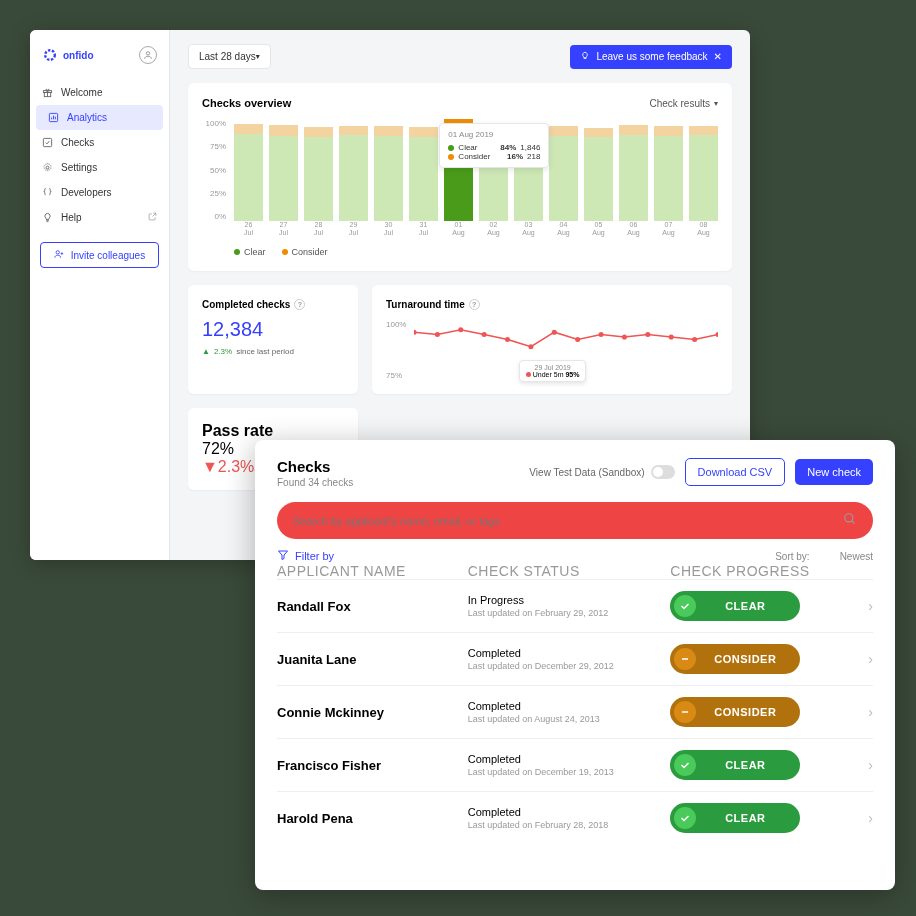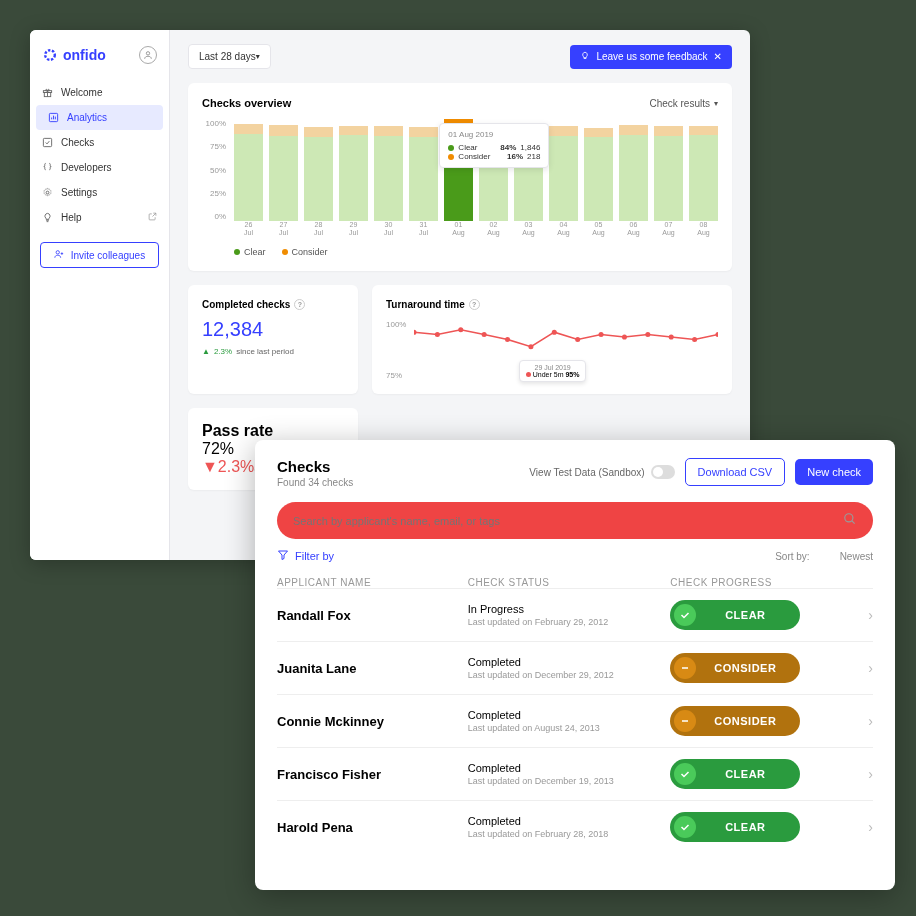--- a/index.html
+++ b/index.html
@@ -1,21 +1,21 @@
 <!DOCTYPE html>
 <html><head>
 <meta charset="utf-8">
 <style>
 * { box-sizing: border-box; margin: 0; padding: 0; }
 body { font-family: -apple-system, BlinkMacSystemFont, "Segoe UI", Arial, sans-serif; background: #3a4a3a; width: 916px; height: 916px; position: relative; overflow: hidden; }
 .dashboard { position: absolute; top: 30px; left: 30px; width: 720px; height: 530px; background: #f4f5f7; border-radius: 6px; box-shadow: 0 4px 20px rgba(0,0,0,0.25); display: flex; overflow: hidden; }
 .sidebar { width: 140px; background: #fff; border-right: 1px solid #e5e5ea; display: flex; flex-direction: column; padding: 10px 0; }
 .brand { display: flex; align-items: center; gap: 5px; padding: 6px 12px; }
 .brand-logo { width: 16px; height: 16px; }
-.brand-name { color: #3640ff; font-weight: 600; font-size: 14px; }
+.brand-name { color: #3640ff; font-weight: 600; font-size: 10px; }
 .brand .avatar { margin-left: auto; width: 18px; height: 18px; border: 1px solid #aaa; border-radius: 50%; display:flex; align-items:center; justify-content:center; font-size:9px; color:#666; }
 .nav { margin-top: 10px; }
 .nav-item { display: flex; align-items: center; gap: 8px; padding: 7px 12px; font-size: 10px; color: #333; cursor: pointer; }
 .nav-item.active { background: #e7eaff; color: #3640ff; border-radius: 4px; margin: 0 6px; }
 .nav-item .ext { margin-left: auto; font-size: 9px; color:#999; }
 .invite-btn { margin: 12px 10px 0; border: 1px solid #3640ff; color: #3640ff; font-size: 10px; padding: 6px 8px; border-radius: 4px; text-align: center; cursor: pointer; }
 .main { flex: 1; padding: 14px 18px; overflow: hidden; }
 .topbar { display: flex; align-items: center; }
 .date-pill { background: #fff; border: 1px solid #e5e5ea; border-radius: 4px; padding: 6px 10px; font-size: 10px; color: #333; display:flex; align-items:center; }
 .feedback { margin-left: auto; background: #3640ff; color: #fff; font-size: 10px; padding: 6px 10px; border-radius: 4px; display:flex; gap:6px; }
@@ -73,21 +73,21 @@
 .toggle { width: 24px; height: 14px; background: #ddd; border-radius: 8px; position: relative; }
 .toggle::after { content:''; position:absolute; width:10px;height:10px;background:#fff;border-radius:50%;top:2px;left:2px; }
 .btn-outline { border: 1px solid #3640ff; color: #3640ff; padding: 7px 12px; font-size: 11px; border-radius: 5px; cursor:pointer; }
 .btn-primary { background: #3640ff; color: #fff; padding: 7px 12px; font-size: 11px; border-radius: 5px; cursor:pointer; }
 .search { margin-top: 14px; background: #ef4444; border-radius: 20px; padding: 10px 16px; display:flex; }
 .search input { border:none; background:transparent; flex:1; font-size:11px; outline:none; }
 .search .mag { color:#999; font-size:12px; }
 .filters { display:flex; align-items:center; margin-top: 10px; }
 .filterby { color:#3640ff; font-size:11px; display:flex; align-items:center; gap:6px; cursor:pointer; }
 .sortby { margin-left:auto; font-size:10px; color:#888; display:flex; align-items:center; gap:30px; }
-.table-head { display:flex; margin-top: 14px; font-size: 10px; color:#999; letter-spacing:0.5px; }
+.table-head { display:flex; font-size: 14px; color:#999; letter-spacing:0.5px; }
 .col1 { width: 32%; }
 .col2 { width: 34%; }
 .col3 { width: 28%; }
 .col4 { width: 6%; text-align:right; }
 .trow { display:flex; align-items:center; padding: 11px 0; border-top:1px solid #eee; }
 .trow .name { font-size:13px; font-weight:600; }
 .trow .status { font-size:11px; }
 .trow .upd { font-size:9px; color:#999; margin-top:2px; }
 .pill { display:inline-flex; align-items:center; padding: 4px 4px 4px 4px; border-radius: 18px; color:#fff; font-size:11px; font-weight:600; width: 130px; position:relative; letter-spacing:0.5px; }
 .pill .pic { width:22px;height:22px;border-radius:50%;display:flex;align-items:center;justify-content:center;margin-right:4px; }
@@ -145,33 +145,33 @@
             <svg width="11" height="11" viewBox="0 0 24 24" fill="none" stroke="currentColor" stroke-width="2">
               <rect x="3" y="3" width="18" height="18" rx="2"></rect>
               <polyline points="8 12 11 15 16 9"></polyline>
             </svg>
           </span>
         <span>Checks</span>
       </div>
       <div class="nav-item">
         <span class="nav-icon">
             <svg width="11" height="11" viewBox="0 0 24 24" fill="none" stroke="currentColor" stroke-width="2">
-              <path d="M8 3c-2 0-2 2-2 4s0 3-2 3c2 0 2 1 2 3s0 4 2 4M16 3c2 0 2 2 2 4s0 3 2 3c-2 0-2 1-2 3s0 4-2 4"></path>
-            </svg>
-          </span>
-        <span>Developers</span>
+              <circle cx="12" cy="12" r="3"></circle>
+              <path d="M12 2l1 3 3-1 1 3 3 1-1 3 1 3-3 1-1 3-3-1-1 3-1-3-3 1-1-3-3-1 1-3-1-3 3-1 1-3 3 1z" opacity="0.4"></path>
+            </svg>
+          </span>
+        <span>Settings</span>
       </div>
       <div class="nav-item">
         <span class="nav-icon">
             <svg width="11" height="11" viewBox="0 0 24 24" fill="none" stroke="currentColor" stroke-width="2">
-              <circle cx="12" cy="12" r="3"></circle>
-              <path d="M12 2l1 3 3-1 1 3 3 1-1 3 1 3-3 1-1 3-3-1-1 3-1-3-3 1-1-3-3-1 1-3-1-3 3-1 1-3 3 1z" opacity="0.4"></path>
-            </svg>
-          </span>
-        <span>Settings</span>
+              <path d="M8 3c-2 0-2 2-2 4s0 3-2 3c2 0 2 1 2 3s0 4 2 4M16 3c2 0 2 2 2 4s0 3 2 3c-2 0-2 1-2 3s0 4-2 4"></path>
+            </svg>
+          </span>
+        <span>Developers</span>
       </div>
       <div class="nav-item">
         <span class="nav-icon">
             <svg width="11" height="11" viewBox="0 0 24 24" fill="none" stroke="currentColor" stroke-width="2">
               <path d="M9 18h6M10 21h4M12 3a6 6 0 00-4 10c1 1 1 2 1 3h6c0-1 0-2 1-3a6 6 0 00-4-10z"></path>
             </svg>
           </span>
         <span>Help</span>
         <span class="ext"><svg width="9" height="9" viewBox="0 0 24 24" fill="none" stroke="#999" stroke-width="2">
               <path d="M14 3h7v7M21 3l-9 9M19 14v5a2 2 0 01-2 2H5a2 2 0 01-2-2V7a2 2 0 012-2h5"></path>

